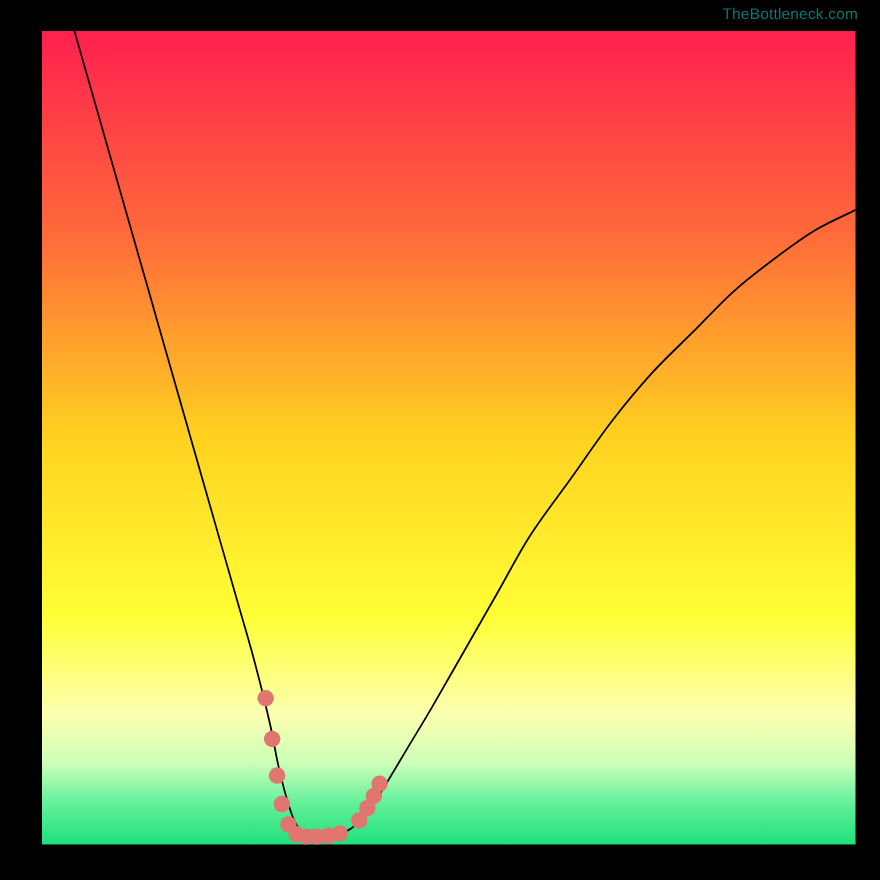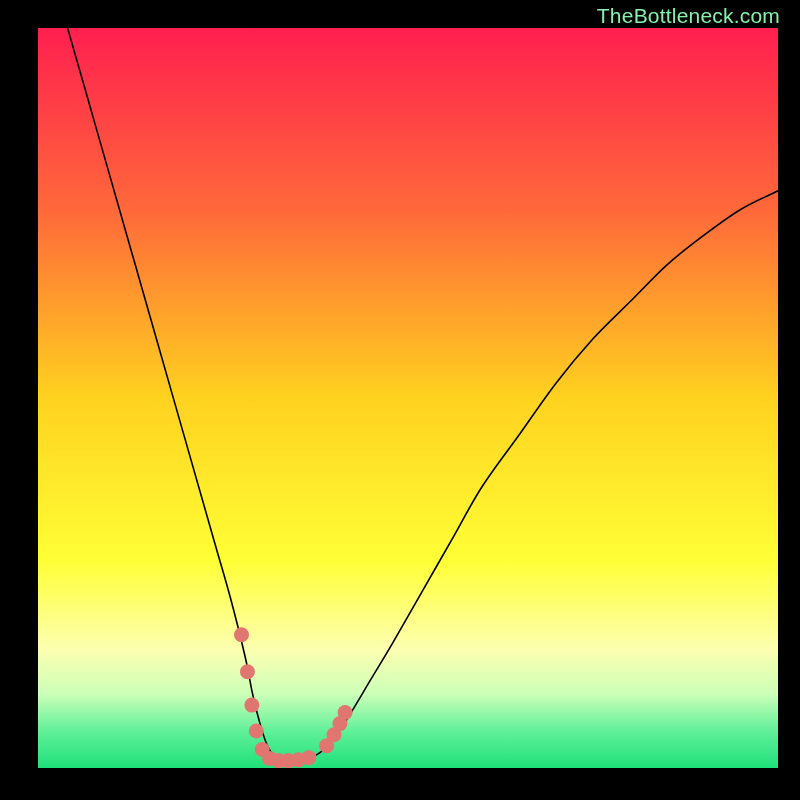--- a/index.html
+++ b/index.html
@@ -24,22 +24,22 @@
     left: 38px;
     top: 28px;
     width: 740px;
     height: 740px;
     overflow: hidden;
   }
   .attribution {
     position: absolute;
     top: 4px;
     right: 20px;
-    color: #86efac;
-    font-size: 21px;
+    color: #0f766e;
+    font-size: 14px;
     font-weight: 500;
     letter-spacing: 0.2px;
   }
   svg { display: block; }
 </style>
 </head>
 <body>
 
 <div class="frame">
 

